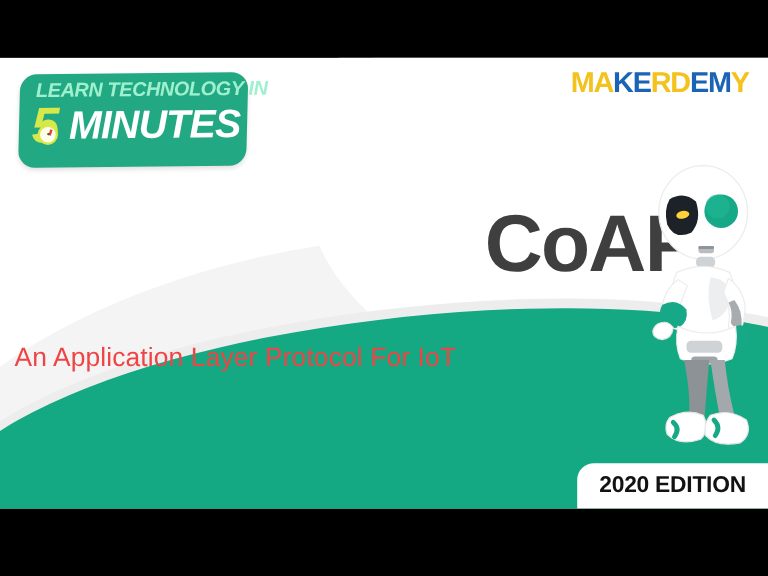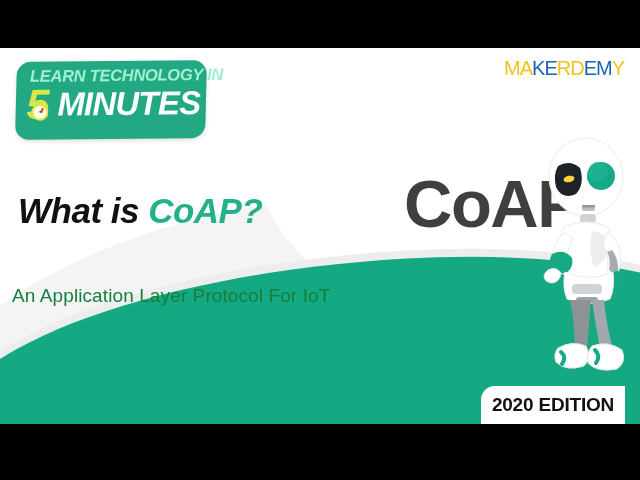--- a/index.html
+++ b/index.html
@@ -183,22 +183,22 @@
   
   #brand {
     position: absolute;
     right: 16px;
     top: 10px;
     text-align: center;
     z-index: 20;
   }
   .brand-word {
     font-family: "Liberation Sans", sans-serif;
-    font-weight: normal;
-    font-size: 20px;
+    font-weight: bold;
+    font-size: 24px;
     letter-spacing: -1px;
     line-height: 1;
     white-space: nowrap;
   }
   .brand-word span { display: inline-block; }
   .ltr-y { color: #f3c21c; }
   .ltr-b { color: #1b63b4; }
   .brand-tag {
     font-family: "Liberation Sans", sans-serif;
     font-size: 8.5px;
@@ -239,33 +239,33 @@
     z-index: 20;
     white-space: nowrap;
   }
   #headline .accent { color: #24b08a; }
   #subtitle {
     position: absolute;
     left: 12px;
     top: 237px;
     font-family: "Liberation Sans", sans-serif;
     font-weight: normal;
-    font-size: 19px;
-    color: #15803d;
+    font-size: 22px;
+    color: #ef4444;
     letter-spacing: 0.1px;
     z-index: 20;
     white-space: nowrap;
   }
 
   
   #edition {
     position: absolute;
     left: 481px;
     top: 338px;
-    width: 144px;
+    width: 159px;
     height: 38px;
     background: #ffffff;
     border-radius: 14px 0 0 0;
     z-index: 40;
     display: flex;
     align-items: center;
     justify-content: center;
   }
   #edition .etext {
     font-family: "Liberation Sans", sans-serif;
@@ -359,23 +359,20 @@
         <path d="M42 168 q6 30 4 50 l13 0 q2 -26 4 -50 z" fill="#8d9296"></path>
         <path d="M64 168 q4 28 8 48 l12 -2 q-6 -24 -8 -46 z" fill="#a3a8ac"></path>
 
         <path d="M30 216 q14 -8 28 -2 q6 12 -2 20 q-18 6 -28 -4 q-3 -8 2 -14 z" fill="#ffffff" stroke="#e4e4e4" stroke-width="1"></path>
         <path d="M33 220 q6 5 1 12" fill="none" stroke="#17a887" stroke-width="4" stroke-linecap="round"></path>
         <path d="M64 214 q16 -6 30 4 q5 12 -5 19 q-20 4 -29 -6 q-2 -10 4 -17 z" fill="#ffffff" stroke="#e4e4e4" stroke-width="1"></path>
         <path d="M67 218 q6 6 1 13" fill="none" stroke="#17a887" stroke-width="4" stroke-linecap="round"></path>
       </svg>
     </div>
 
-    <div id="headline">
-      <span>What is </span><span class="accent">CoAP?</span>
-    </div>
 
     <div id="subtitle">An Application Layer Protocol For IoT</div>
 
     <div id="edition">
       <span class="etext">2020 EDITION</span>
     </div>
 
   </div>
 
   <div class="bar top"></div>

